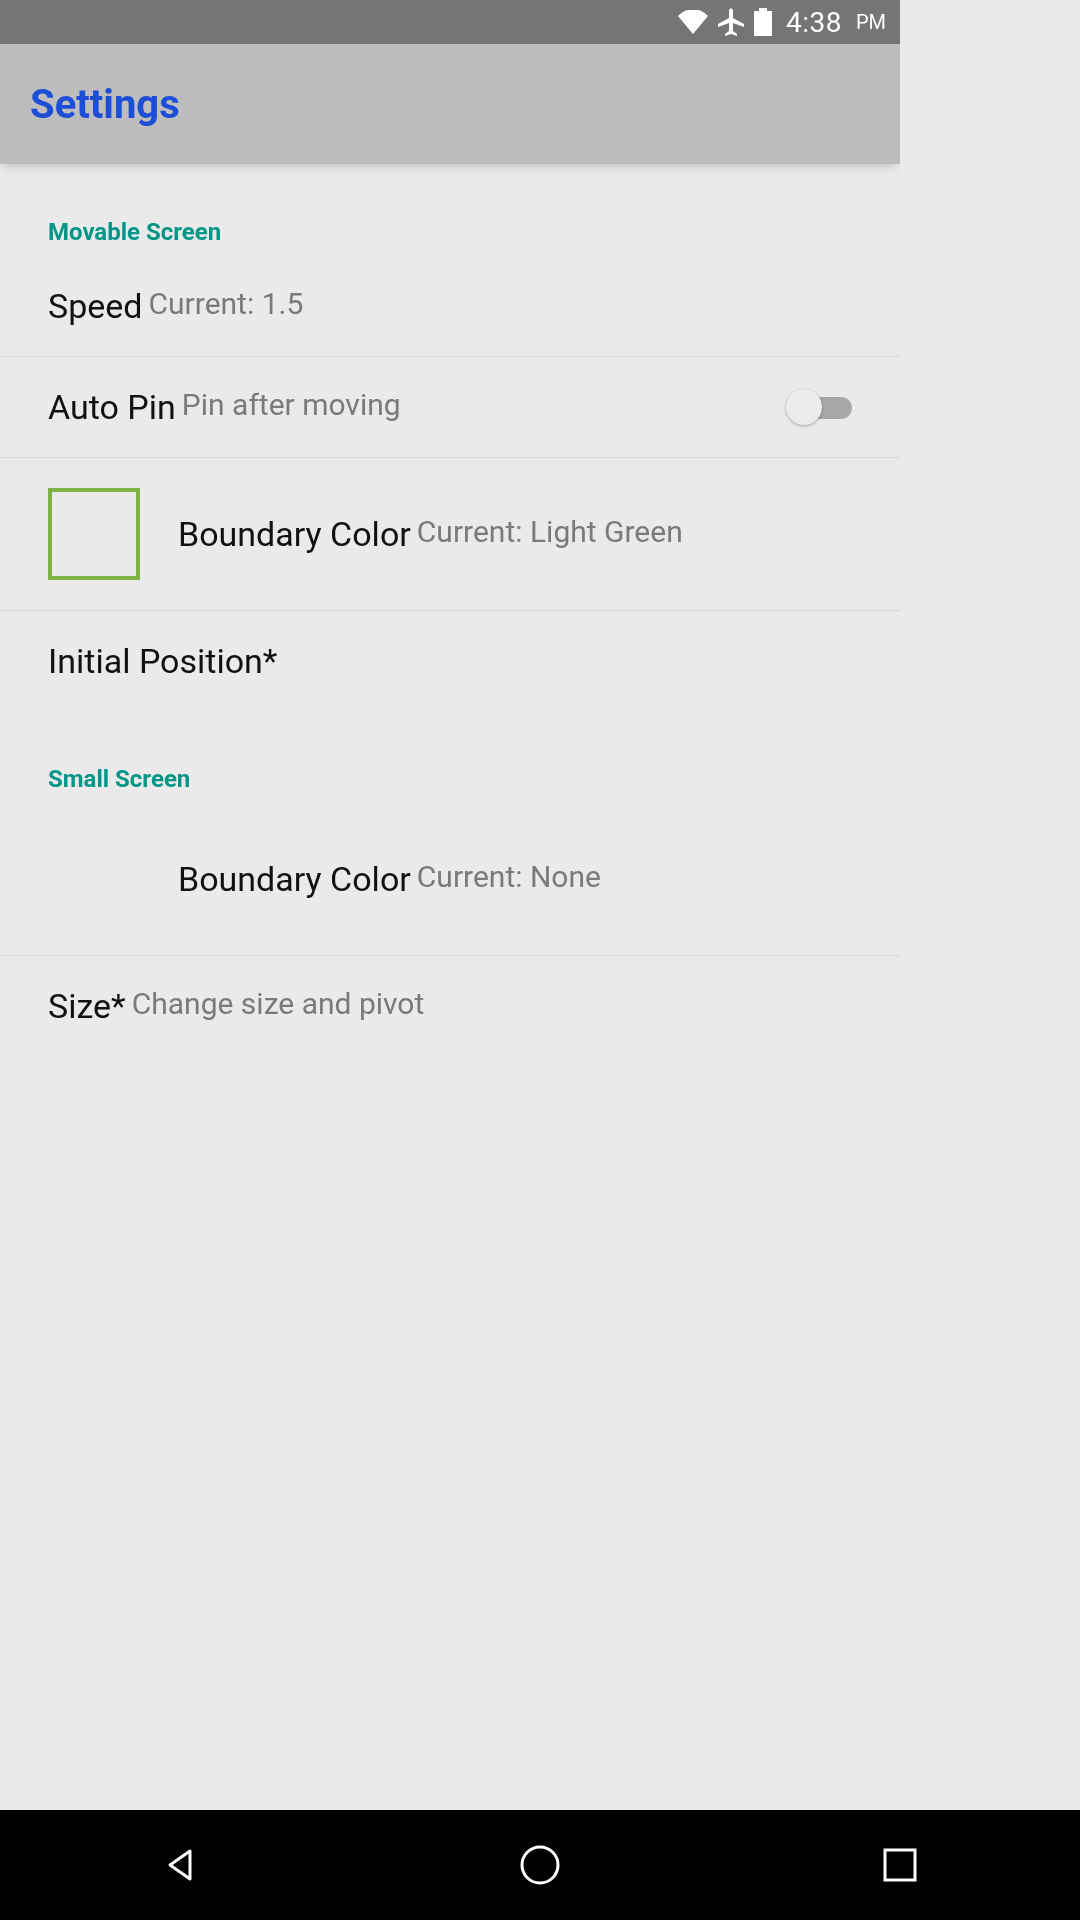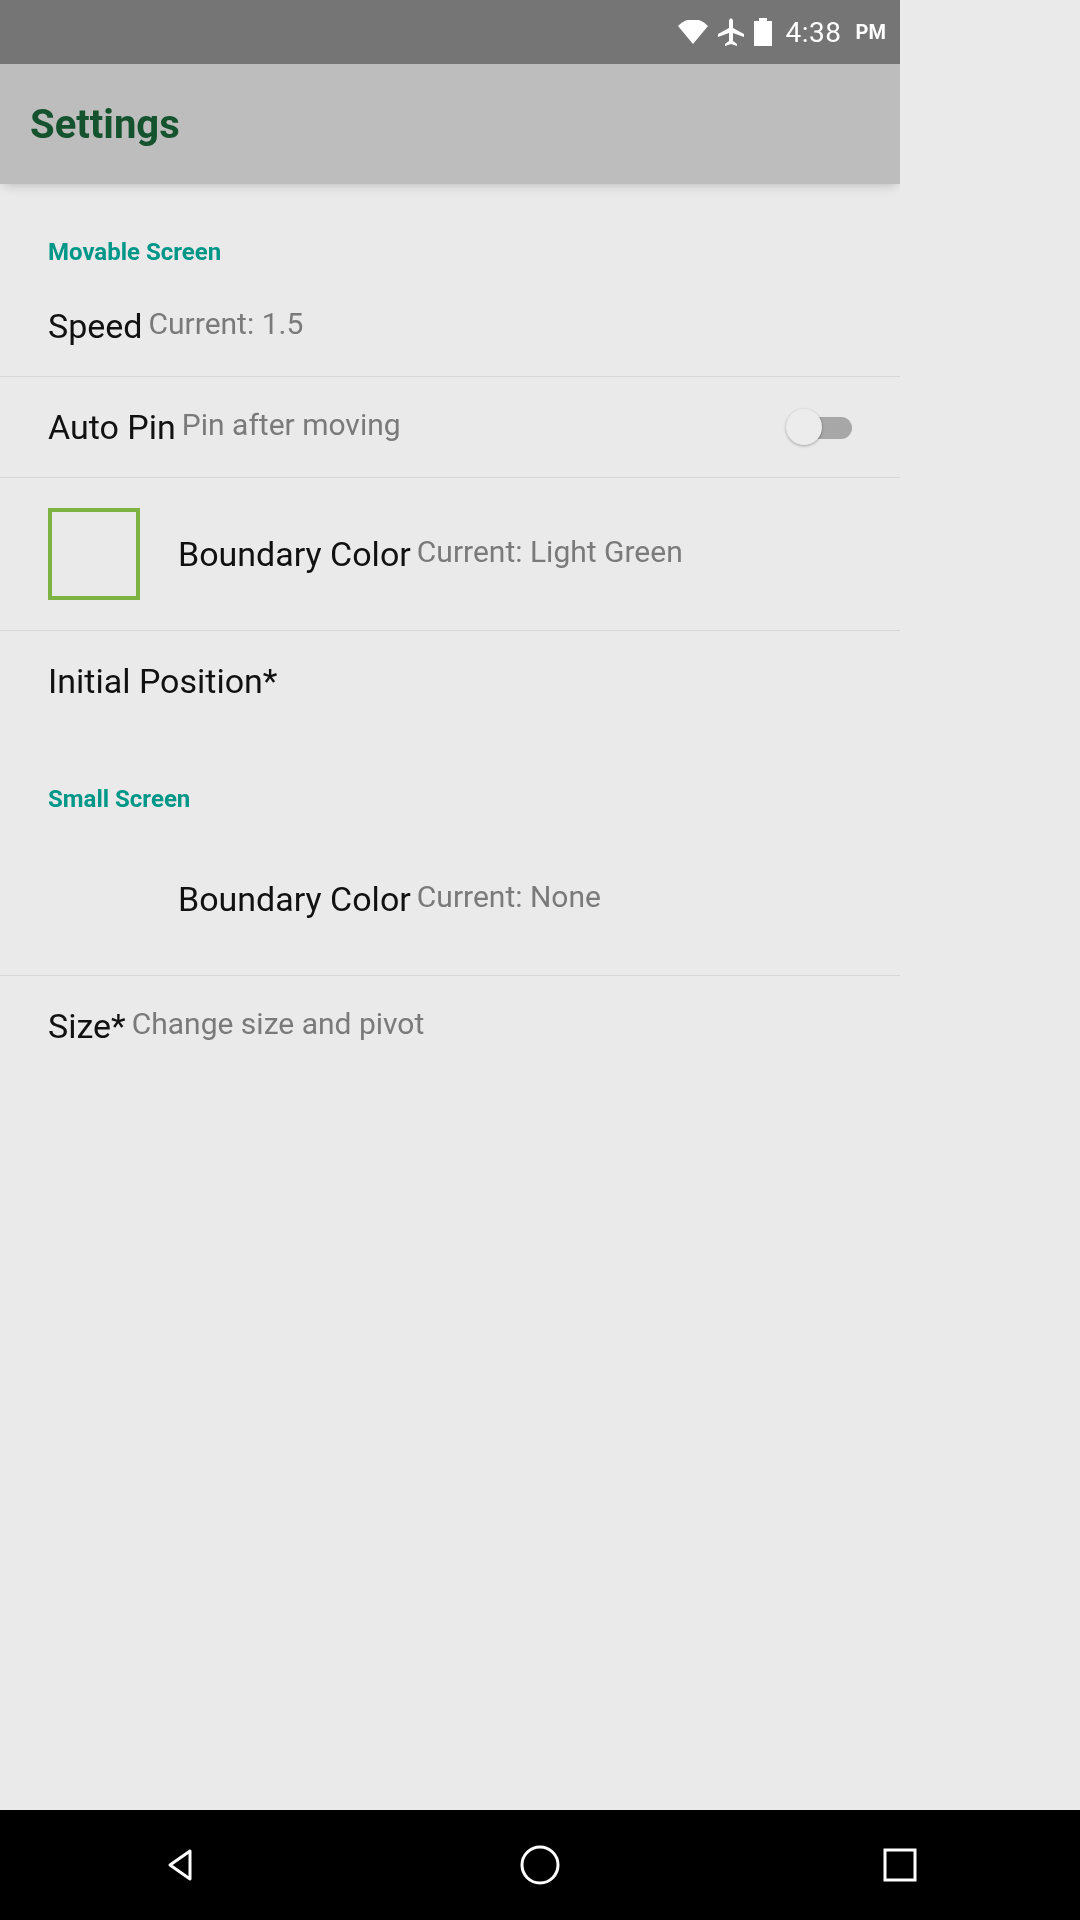--- a/index.html
+++ b/index.html
@@ -1,41 +1,41 @@
 <!DOCTYPE html>
 <html><head>
 <meta charset="utf-8">
 <style>
   * { margin: 0; padding: 0; box-sizing: border-box; }
   html, body { width: 900px; height: 1600px; font-family: Roboto, "Helvetica Neue", Arial, sans-serif; background: #eaeaea; overflow: hidden; }
   
   .status-bar {
-    height: 64px;
+    height: 44px;
     background: #757575;
     display: flex;
     align-items: center;
     justify-content: flex-end;
     padding: 0 14px;
     color: #fff;
     gap: 10px;
   }
   .status-bar .icon { display: inline-flex; align-items: center; }
   .status-bar .time { font-size: 28px; font-weight: 400; letter-spacing: 0.5px; margin-left: 4px; }
-  .status-bar .ampm { font-size: 20px; margin-left: 4px; font-weight: 700; }
+  .status-bar .ampm { font-size: 20px; margin-left: 4px; font-weight: 400; }
   
   .app-bar {
     height: 120px;
     background: #bdbdbd;
     display: flex;
     align-items: center;
     padding: 0 30px;
     box-shadow: 0 6px 10px -4px rgba(0,0,0,0.18);
     position: relative; z-index: 2;
   }
-  .app-bar-title { font-size: 40px; font-weight: 700; color: #14532d; }
+  .app-bar-title { font-size: 40px; font-weight: 700; color: #1d4ed8; }
   
   .content { background: #eaeaea; }
   
   .section-header {
     color: #009688;
     font-size: 24px;
     font-weight: 700;
     padding: 54px 48px 10px 48px;
   }
   

